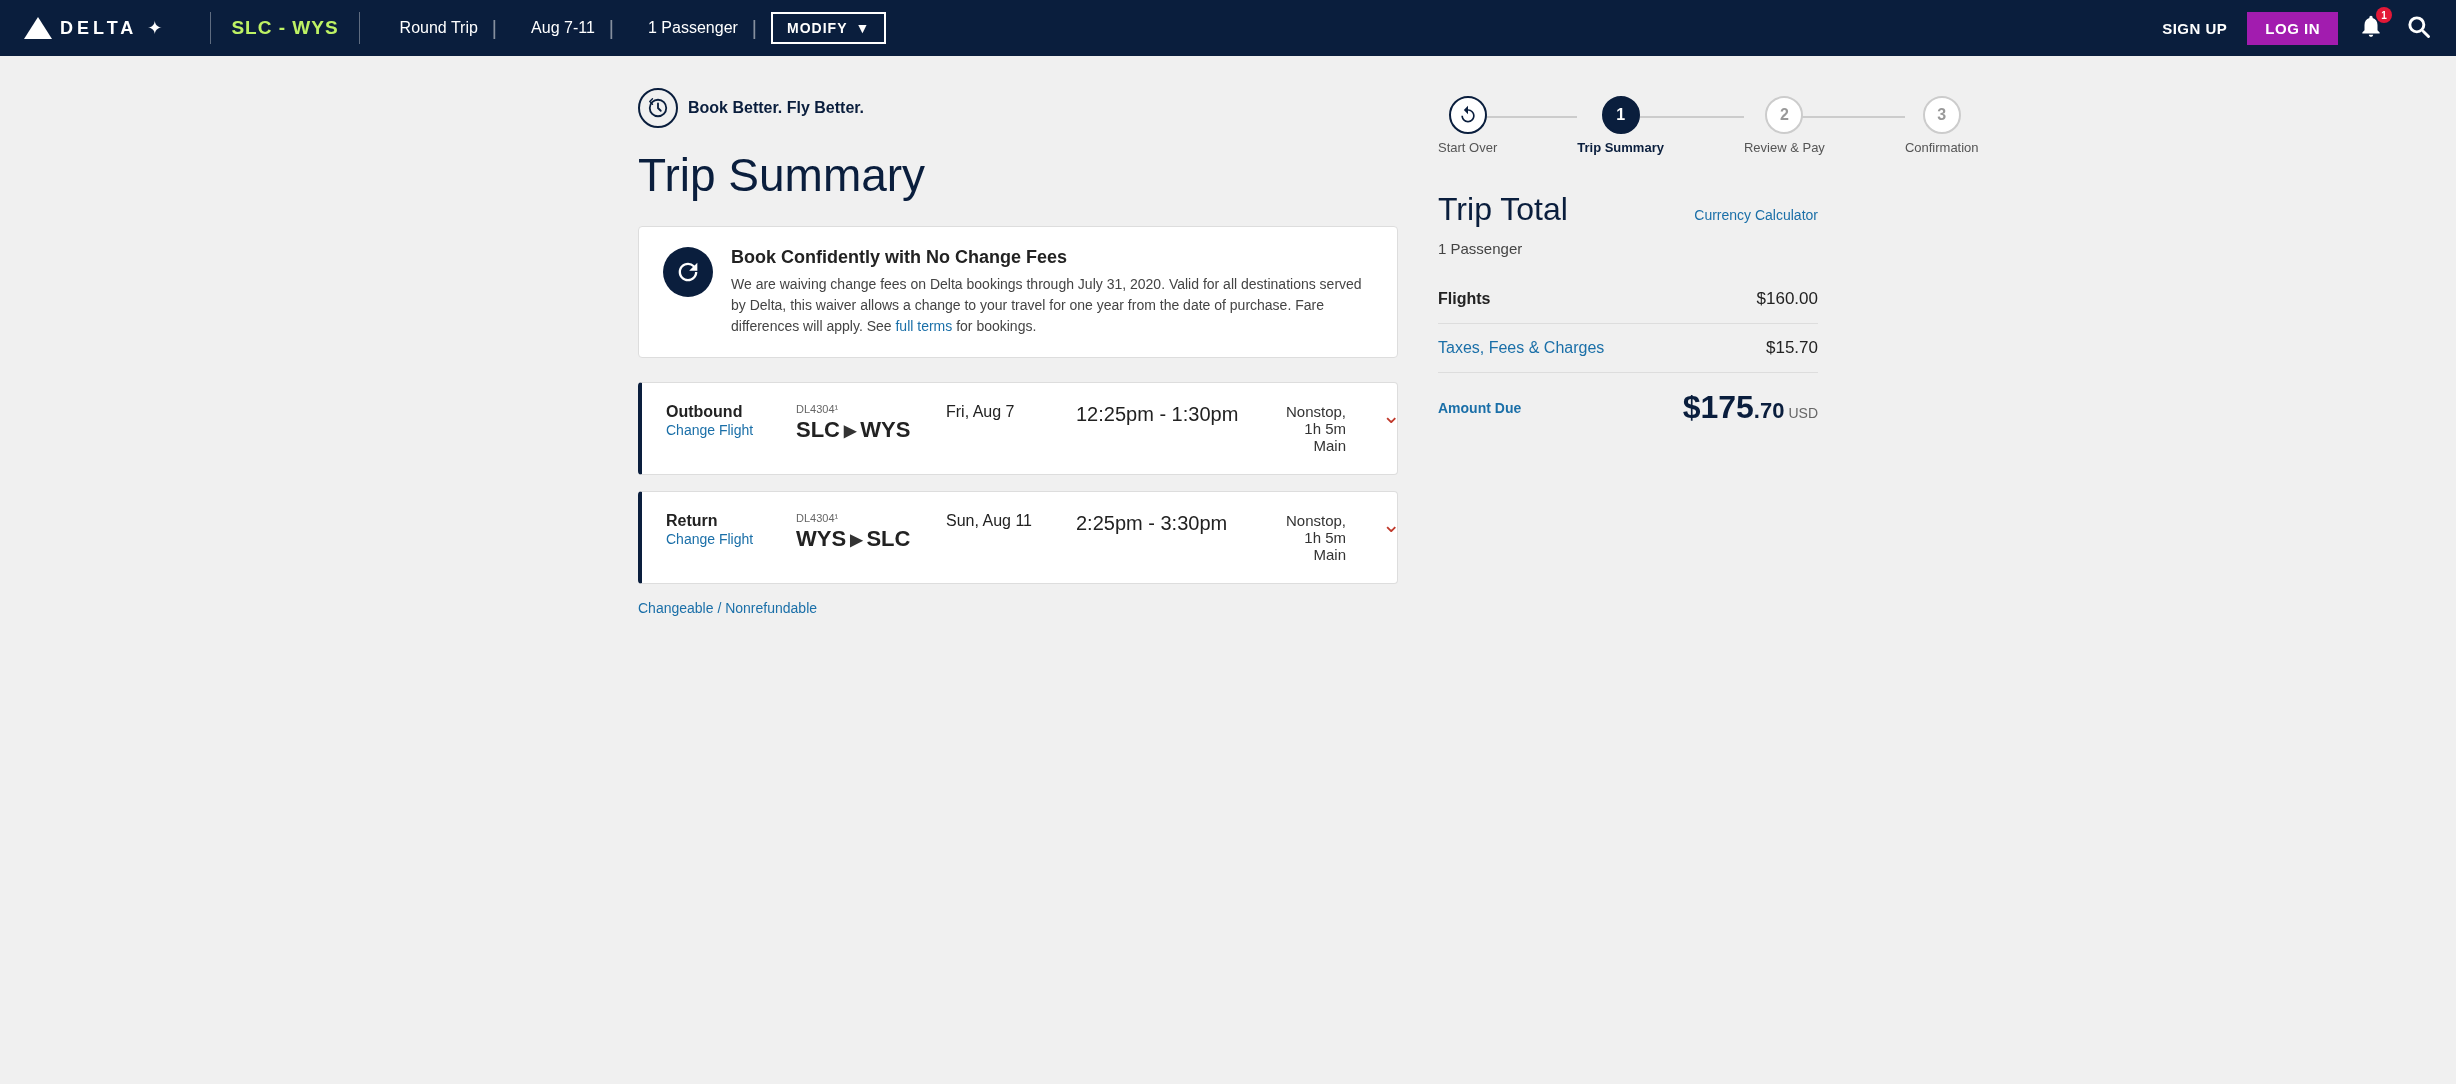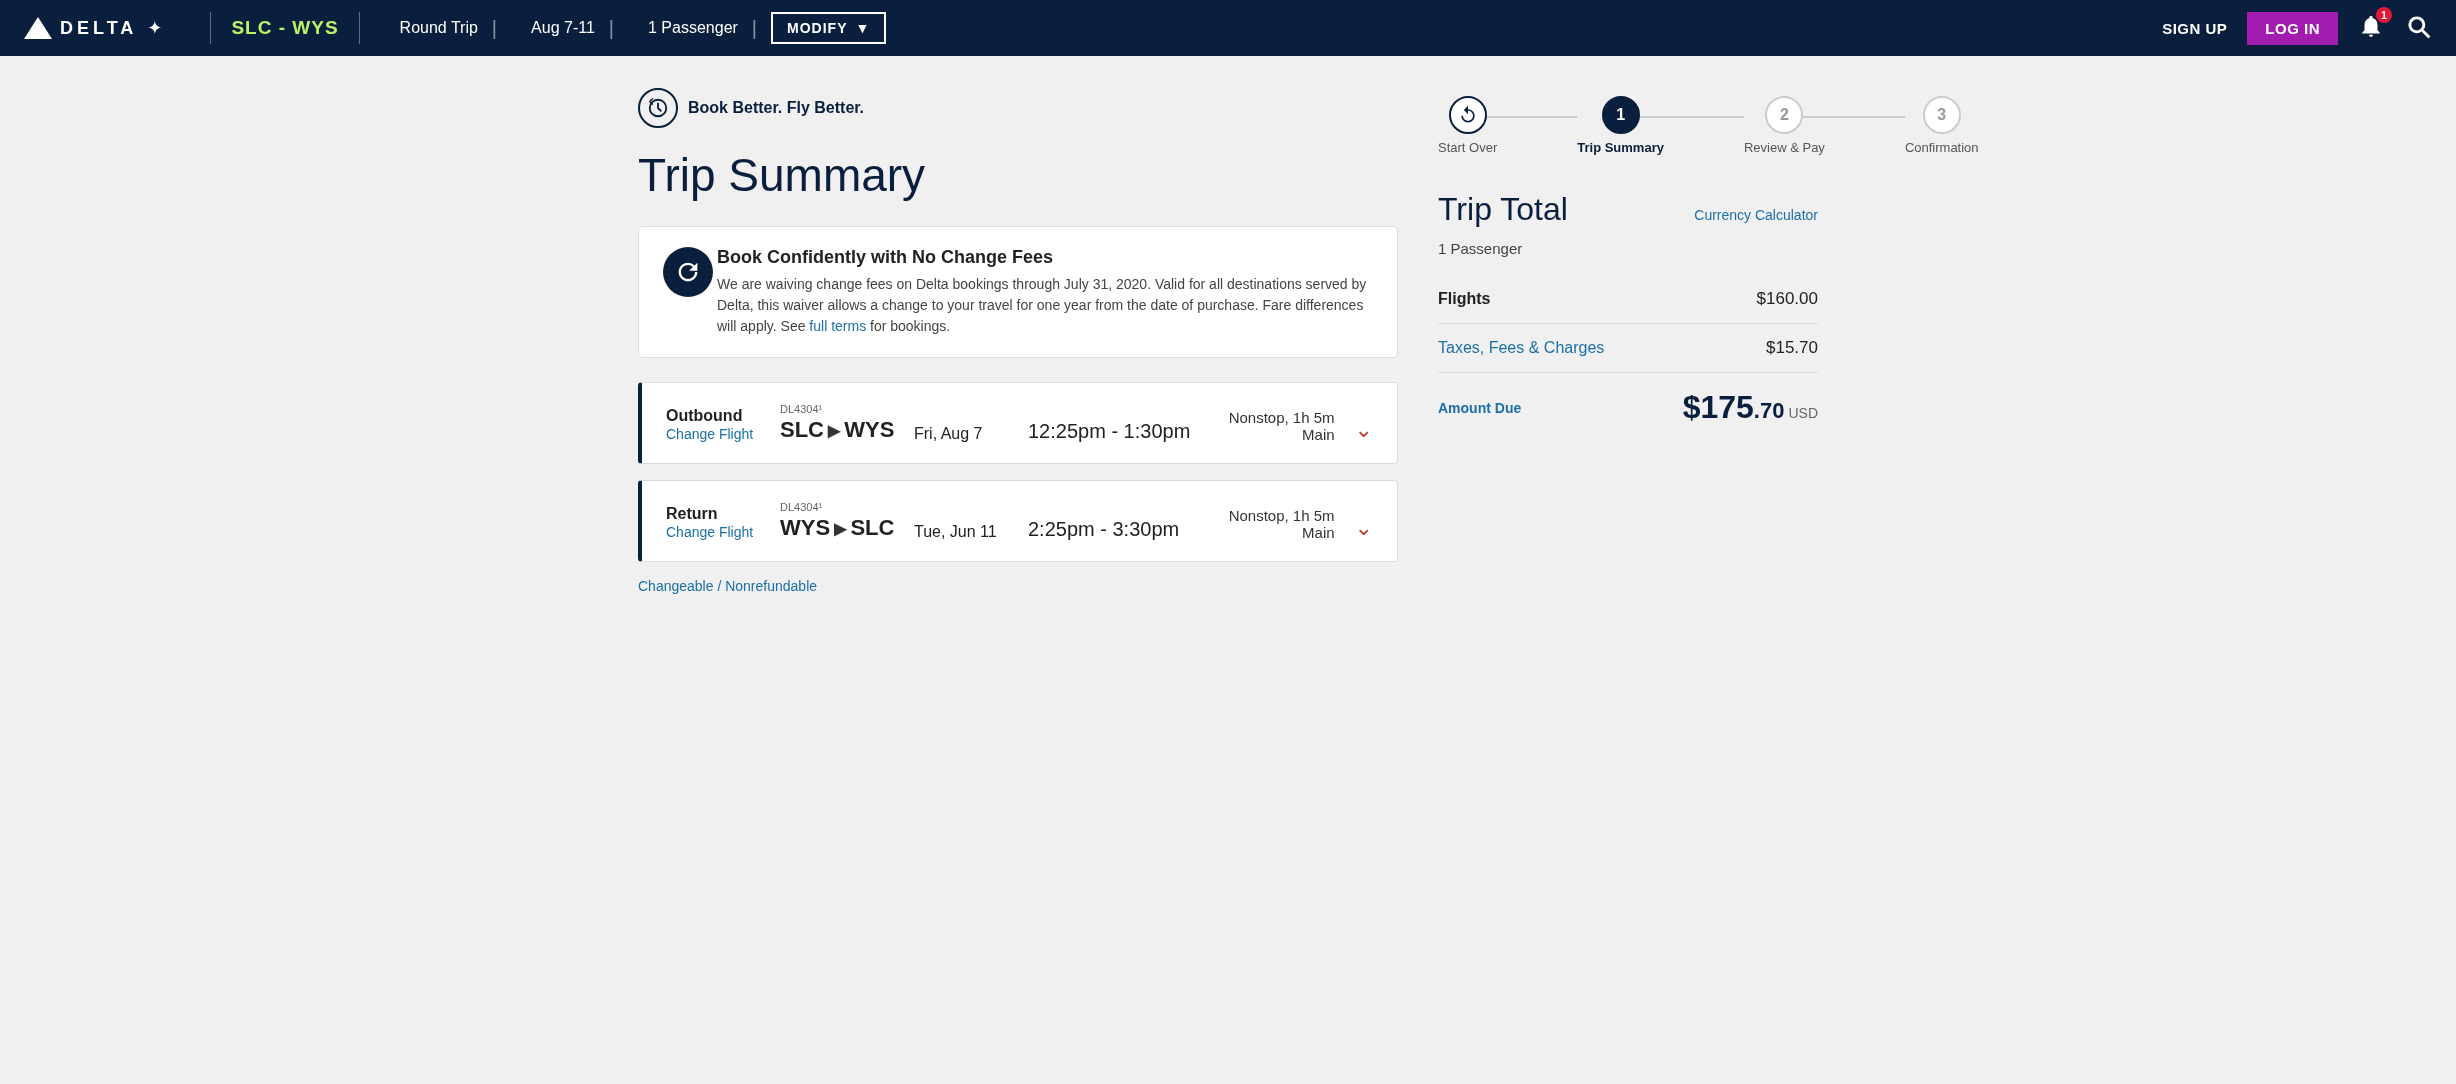--- a/index.html
+++ b/index.html
@@ -153,21 +153,21 @@
     }
 
     
     .no-change-box {
       background: white;
       border: 1px solid #ddd;
       border-radius: 4px;
       padding: 20px 24px;
       display: flex;
       align-items: flex-start;
-      gap: 4px;
+      gap: 18px;
       margin-bottom: 24px;
     }
     .no-change-icon {
       width: 50px; height: 50px;
       background: #0a1e3d;
       border-radius: 50%;
       display: flex; align-items: center; justify-content: center;
       flex-shrink: 0;
       color: white;
       font-size: 22px;
@@ -189,22 +189,22 @@
     }
 
     
     .flight-card {
       background: white;
       border: 1px solid #ddd;
       border-radius: 4px;
       margin-bottom: 16px;
       padding: 20px 24px;
       display: flex;
-      align-items: flex-end;
-      gap: 4px;
+      align-items: flex-start;
+      gap: 20px;
       position: relative;
       border-left: 4px solid #0a1e3d;
     }
     .flight-type-col {
       min-width: 110px;
     }
     .flight-type {
       font-size: 16px;
       font-weight: bold;
       color: #222;
@@ -510,21 +510,21 @@
         <a class="change-flight-link">Change Flight</a>
       </div>
       <div>
         <div class="flight-number">DL4304¹</div>
         <div class="flight-route">
           <span>WYS</span>
           <span class="flight-route-arrow">▶</span>
           <span>SLC</span>
         </div>
       </div>
-      <span class="flight-date">Tue, Jun 11</span>
+      <span class="flight-date">Sun, Aug 11</span>
       <span class="flight-time">2:25pm - 3:30pm</span>
       <div class="flight-info-right">
         <div>Nonstop, 1h 5m</div>
         <div>Main</div>
       </div>
       <span class="chevron-down">⌄</span>
     </div>
 
     <div class="refundable-note">Changeable / Nonrefundable</div>
   </div>

